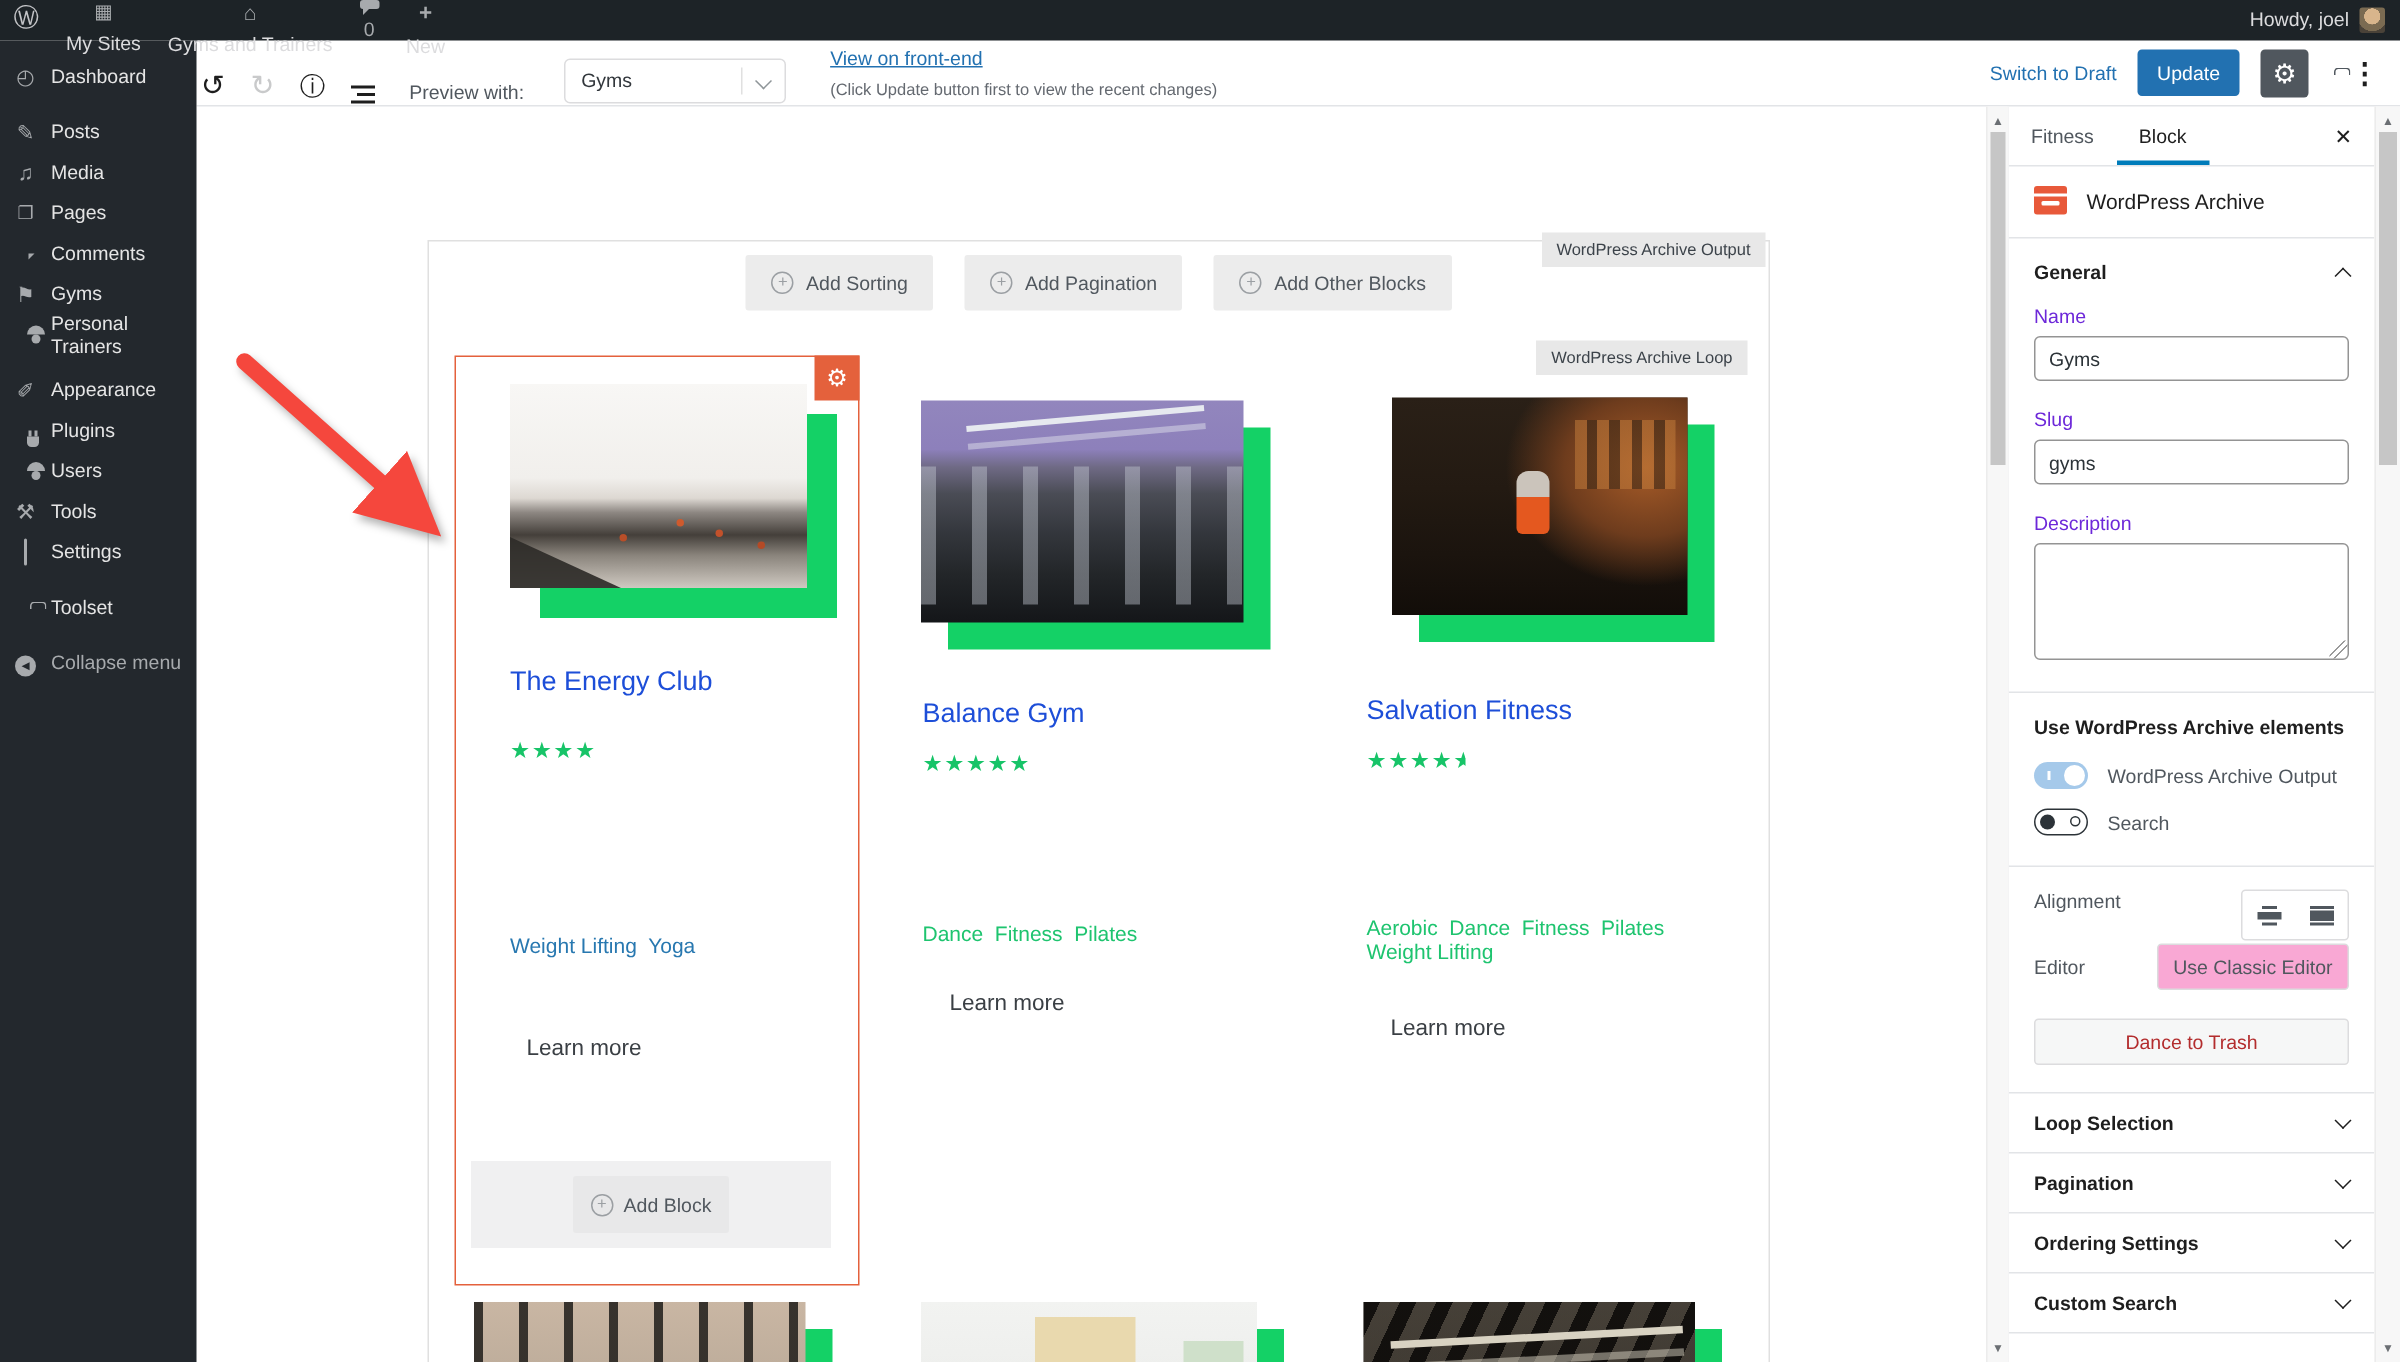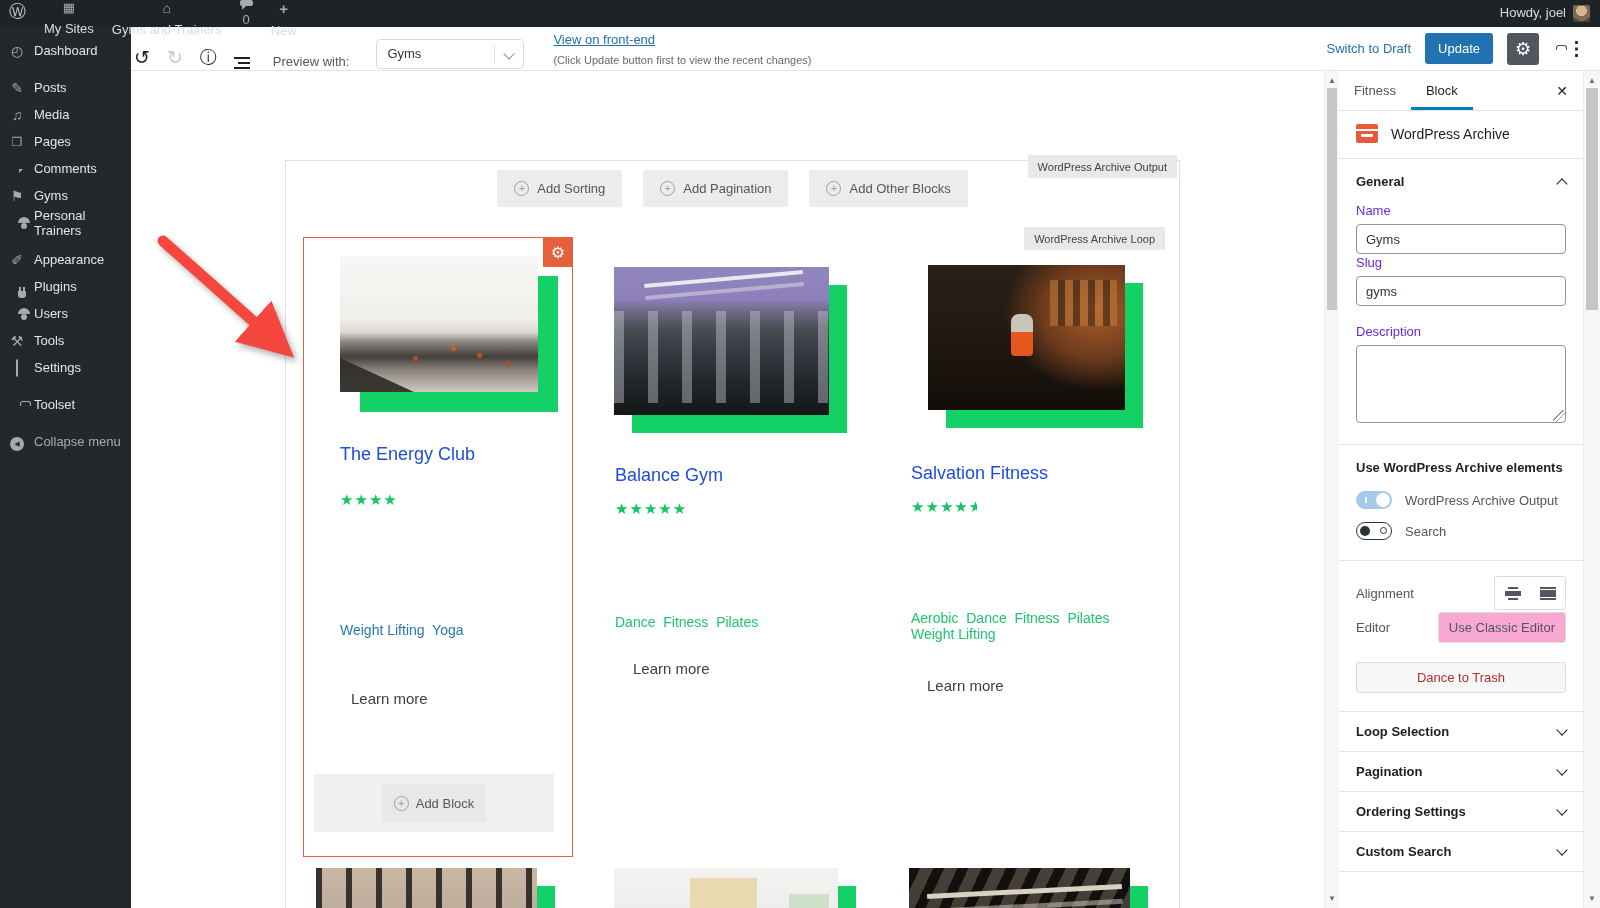--- a/index.html
+++ b/index.html
@@ -189,21 +189,21 @@
     background:linear-gradient(135deg, rgba(0,0,0,0) 0 7px, #9a9a9a 7px 8px, rgba(0,0,0,0) 8px 10px, #9a9a9a 10px 11px, rgba(0,0,0,0) 11px) bottom right/12px 12px no-repeat; }
   .elements-heading { font-weight:bold; margin-bottom:16px; }
   .toggle-row { display:flex; align-items:center; gap:13px; margin-bottom:13px; color:#50575e; }
   .toggle { position:relative; width:36px; height:18px; border-radius:9px; flex:0 0 36px; cursor:pointer; }
   .toggle.on { background:#a5c9ea; }
   .toggle.on::before { content:""; position:absolute; right:2px; top:2px; width:14px; height:14px; border-radius:50%; background:#fff; }
   .toggle.on::after { content:""; position:absolute; left:9px; top:6px; width:2px; height:6px; background:#fff; }
   .toggle.off { background:#fff; border:1.5px solid #2c3338; }
   .toggle.off::before { content:""; position:absolute; left:3px; top:2.5px; width:10px; height:10px; border-radius:50%; background:#2c3338; }
   .toggle.off::after { content:""; position:absolute; right:4px; top:4px; width:5px; height:5px; border-radius:50%; border:1.5px solid #2c3338; }
-  .align-row { display:flex; justify-content:space-between; align-items:center; }
+  .align-row { display:flex; justify-content:space-between; }
   .align-label, .editor-label { color:#50575e; }
   .align-group { border:1px solid #dcdcde; border-radius:3px; display:flex; }
   .align-btn { width:35px; height:32px; display:flex; align-items:center; justify-content:center; cursor:pointer; }
   .icon-align-wide { width:16px; height:13px;
     background:linear-gradient(#50575e,#50575e) 50% 0/10px 2px no-repeat,
                linear-gradient(#50575e,#50575e) 50% 50%/16px 5px no-repeat,
                linear-gradient(#50575e,#50575e) 50% 100%/10px 2px no-repeat; }
   .icon-align-full { width:16px; height:13px;
     background:linear-gradient(#50575e,#50575e) 50% 0/16px 2px no-repeat,
                linear-gradient(#50575e,#50575e) 50% 55%/16px 7px no-repeat,
@@ -434,21 +434,21 @@
       <span class="archive-icon"></span>
       <span>WordPress Archive</span>
     </div>
     <div class="panel">
       <div class="panel-head">
         <span>General</span>
         <span class="chev chev-up"></span>
       </div>
       <div class="field-label">Name</div>
       <input class="text-input" value="Gyms" style="">
-      <div class="field-label" style="margin-top:1px;">Slug</div>
+      <div class="field-label" style="margin-top:18px;">Slug</div>
       <input class="text-input" value="gyms" style="">
       <div class="field-label" style="margin-top:18px;">Description</div>
       <textarea class="textarea" style=""></textarea>
     </div>
     <div class="panel">
       <div class="elements-heading">Use WordPress Archive elements</div>
       <div class="toggle-row">
         <span class="toggle on"></span>
         <span>WordPress Archive Output</span>
       </div>

